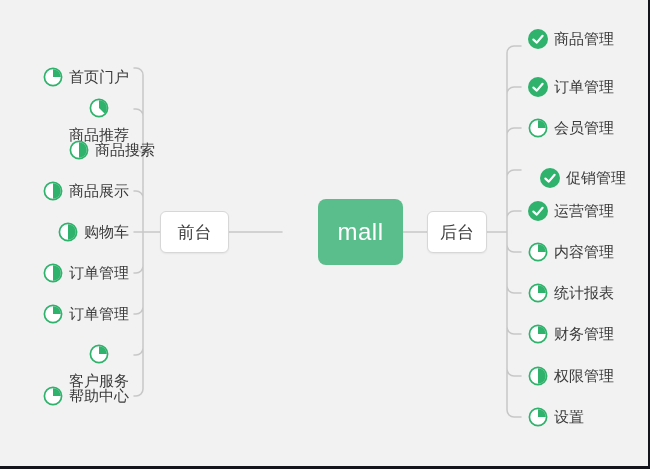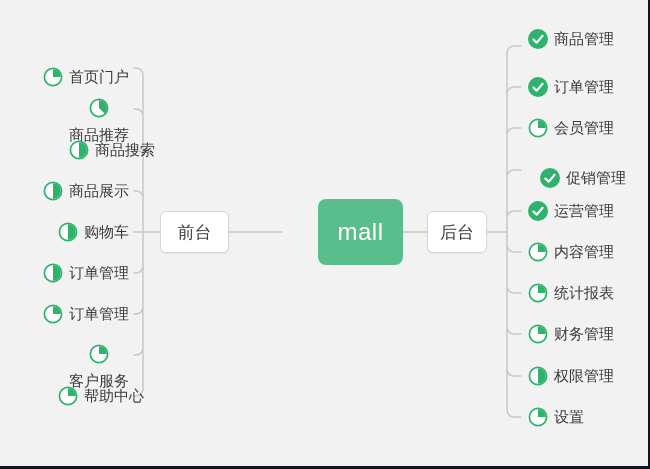--- a/index.html
+++ b/index.html
@@ -133,21 +133,21 @@
       </div>
       <div class="item-row" style="top: 344px; right: 519px; flex-direction: column;">
         <span class="icon">
           <svg width="20" height="20" viewBox="0 0 20 20">
             <circle cx="10" cy="10" r="8.6" fill="#ffffff" stroke="#2fb26b" stroke-width="1.7"></circle>
             <path d="M10 10 L10 2.2 A7.8 7.8 0 0 1 17.80 10.00 Z" fill="#2fb26b"></path>
           </svg>
         </span>
         <span class="lbl">客户服务</span>
       </div>
-      <div class="item-row" style="top: 385px; right: 504px;">
+      <div class="item-row" style="top: 385px; right: 519px;">
         <span class="icon">
           <svg width="20" height="20" viewBox="0 0 20 20">
             <circle cx="10" cy="10" r="8.6" fill="#ffffff" stroke="#2fb26b" stroke-width="1.7"></circle>
             <path d="M10 10 L10 2.2 A7.8 7.8 0 0 1 17.80 10.00 Z" fill="#2fb26b"></path>
           </svg>
         </span>
         <span class="lbl">帮助中心</span>
       </div>
     </div>
   <div id="right-items">

